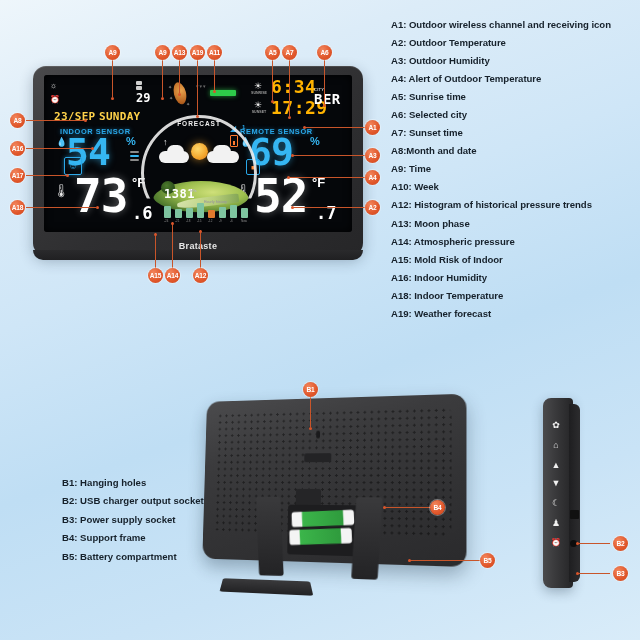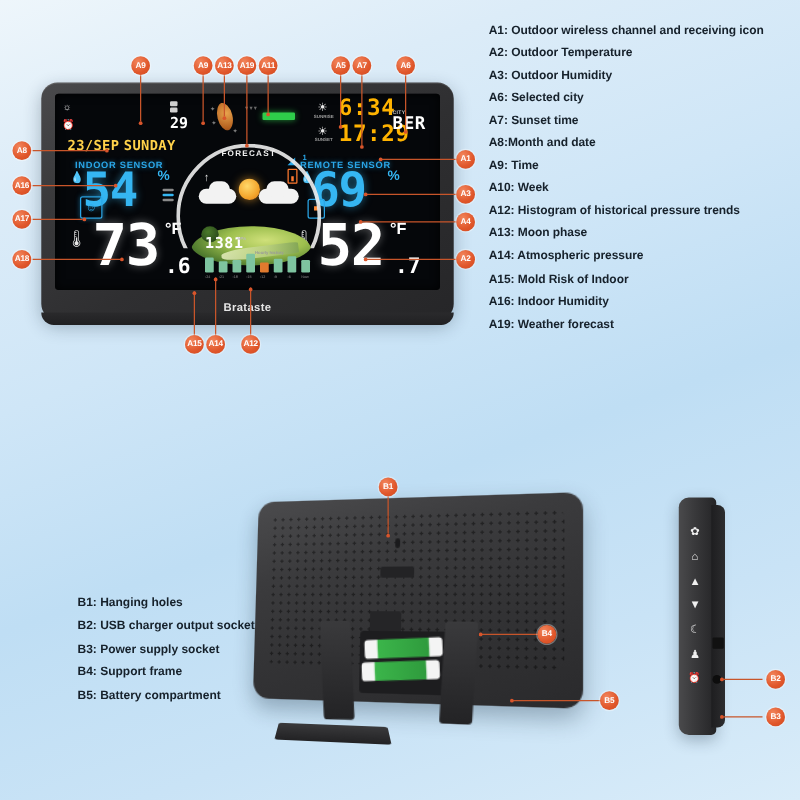--- a/index.html
+++ b/index.html
@@ -271,30 +271,33 @@
 </style>
 </head>
 <body>
 
 <div class="stage">
 
   <div class="legend">
     <div class="row">A1: Outdoor wireless channel and receiving icon</div>
     <div class="row">A2: Outdoor Temperature</div>
     <div class="row">A3: Outdoor Humidity</div>
+    <div class="row">A4: Alert of Outdoor Temperature</div>
+    <div class="row">A5: Sunrise time</div>
     <div class="row">A6: Selected city</div>
     <div class="row">A7: Sunset time</div>
     <div class="row">A8:Month and date</div>
     <div class="row">A9: Time</div>
     <div class="row">A10: Week</div>
     <div class="row">A12: Histogram of historical pressure trends</div>
     <div class="row">A13: Moon phase</div>
     <div class="row">A14: Atmospheric pressure</div>
     <div class="row">A15: Mold Risk of Indoor</div>
     <div class="row">A16: Indoor Humidity</div>
+    <div class="row">A18: Indoor Temperature</div>
     <div class="row">A19: Weather forecast</div>
   </div>
 
   <div class="legend-b">
     <div class="row">B1: Hanging holes</div>
     <div class="row">B2: USB charger output socket</div>
     <div class="row">B3: Power supply socket</div>
     <div class="row">B4: Support frame</div>
     <div class="row">B5: Battery compartment</div>
   </div>

